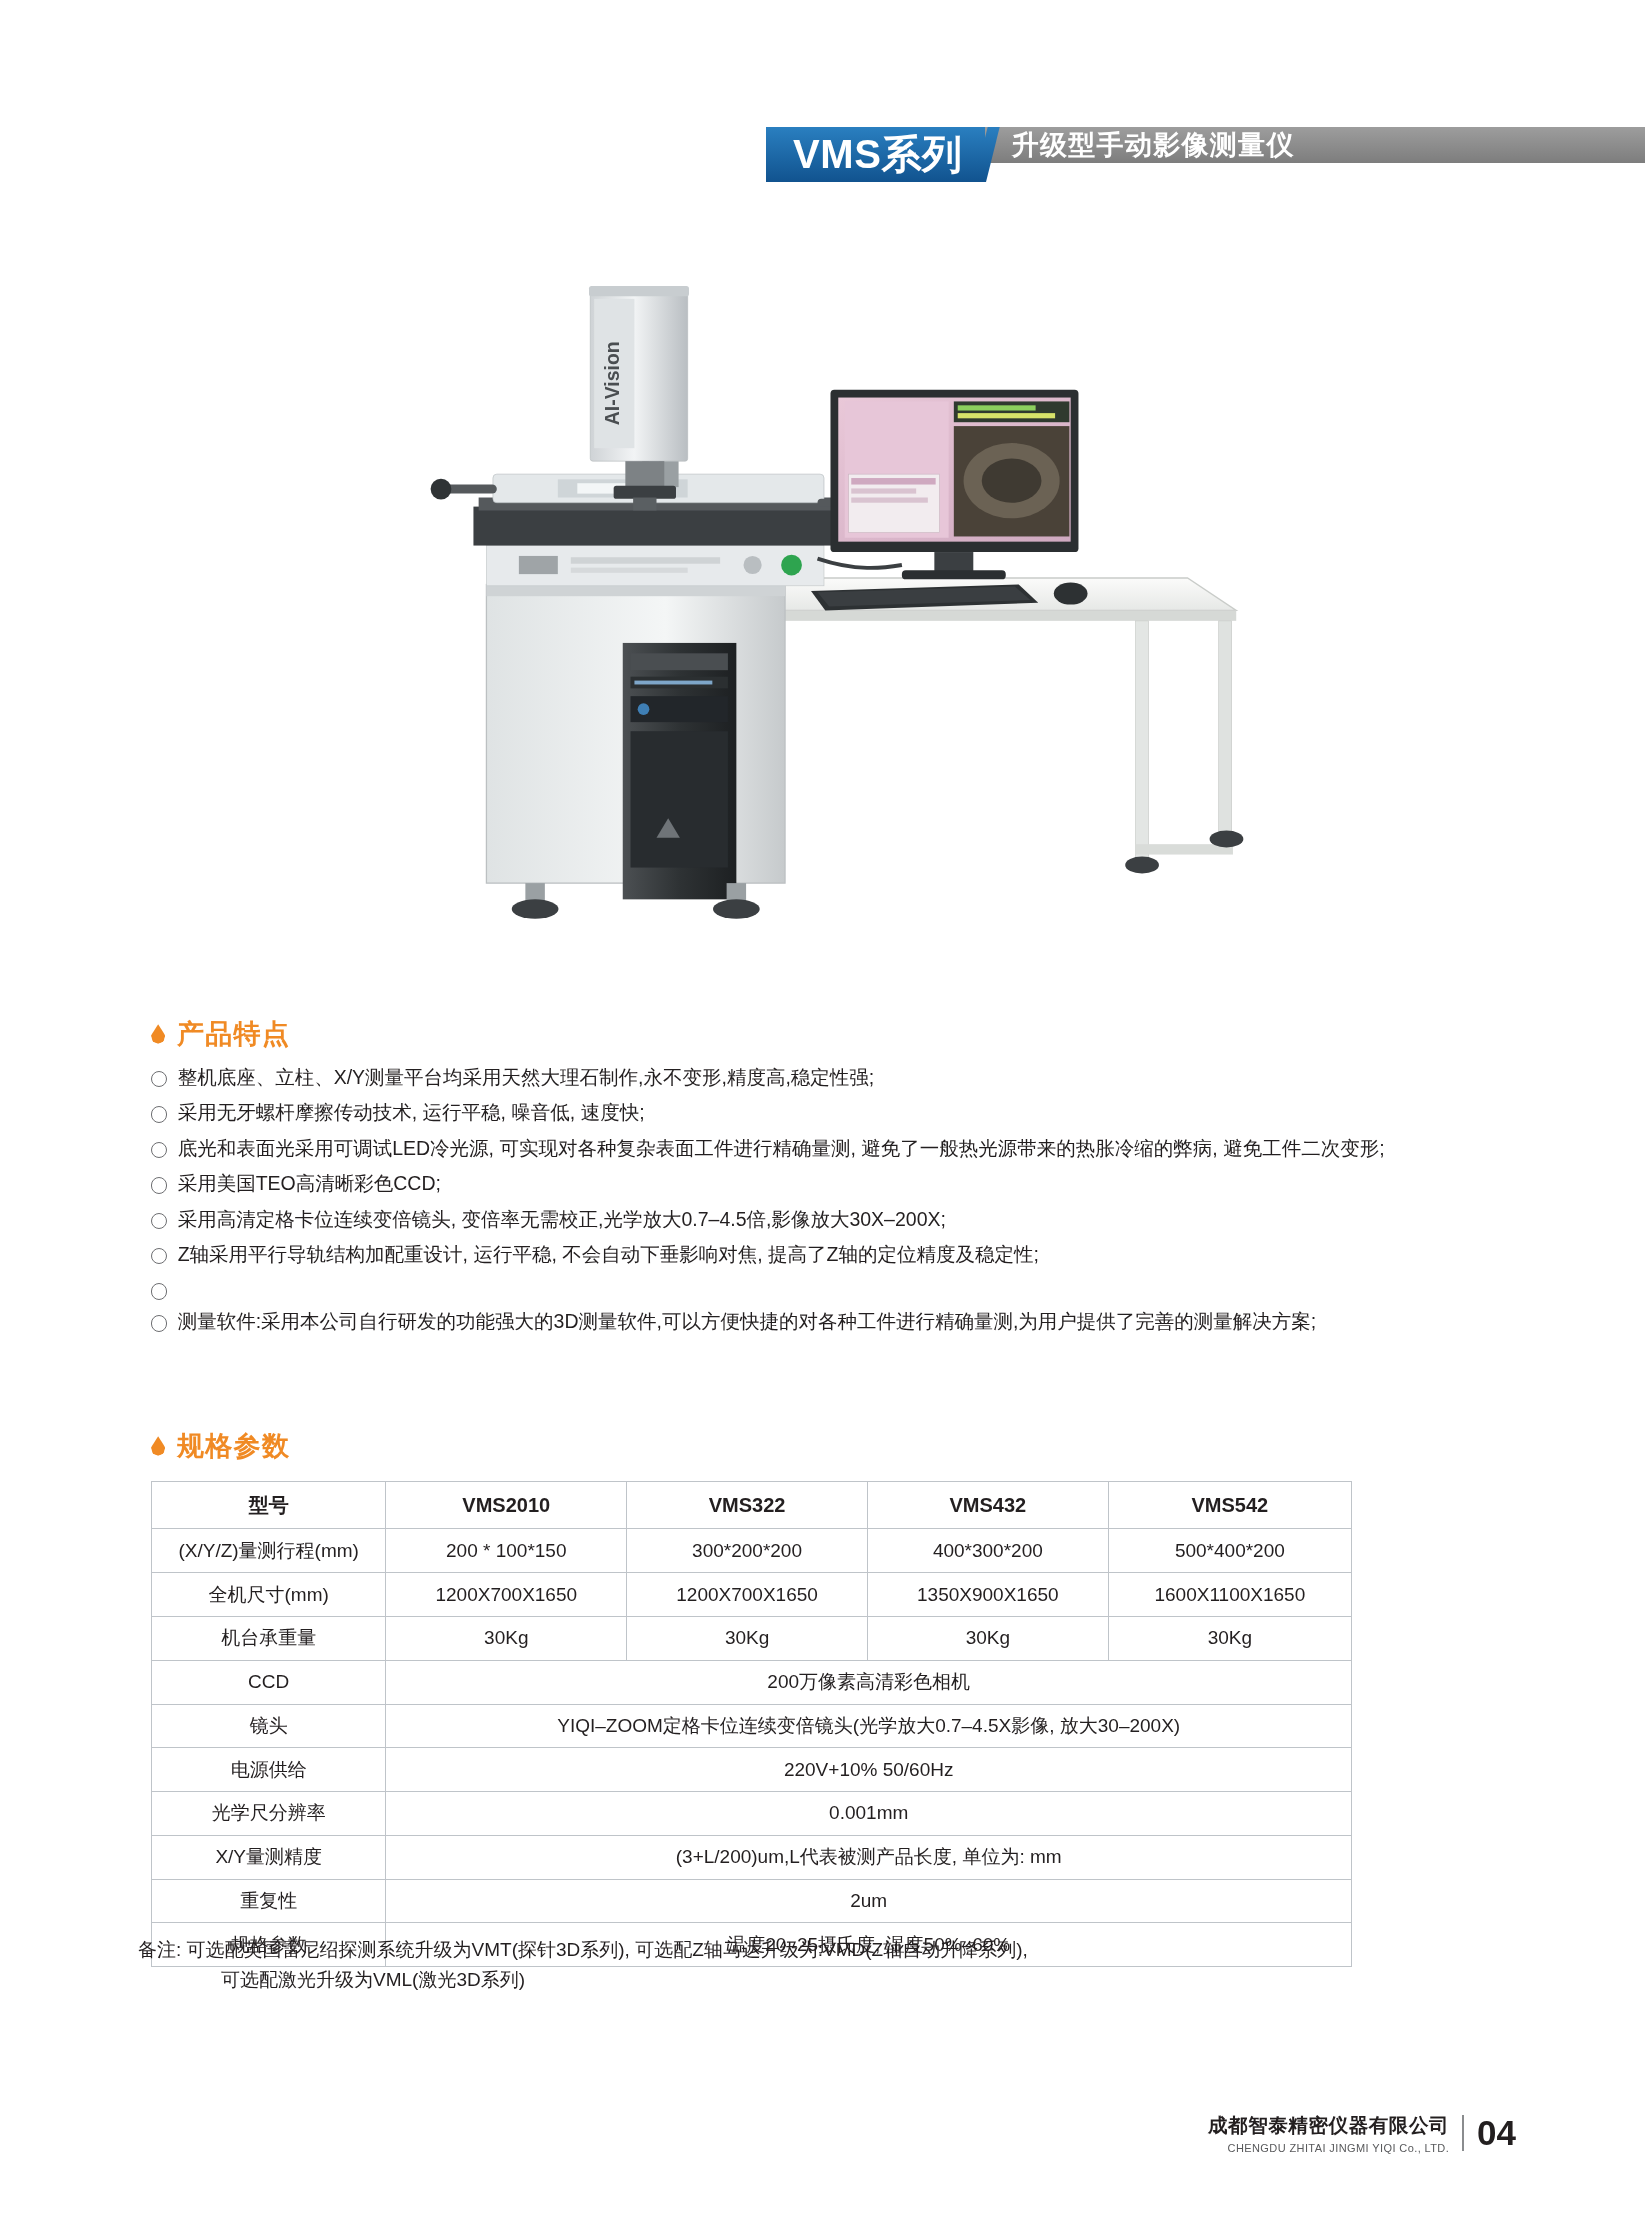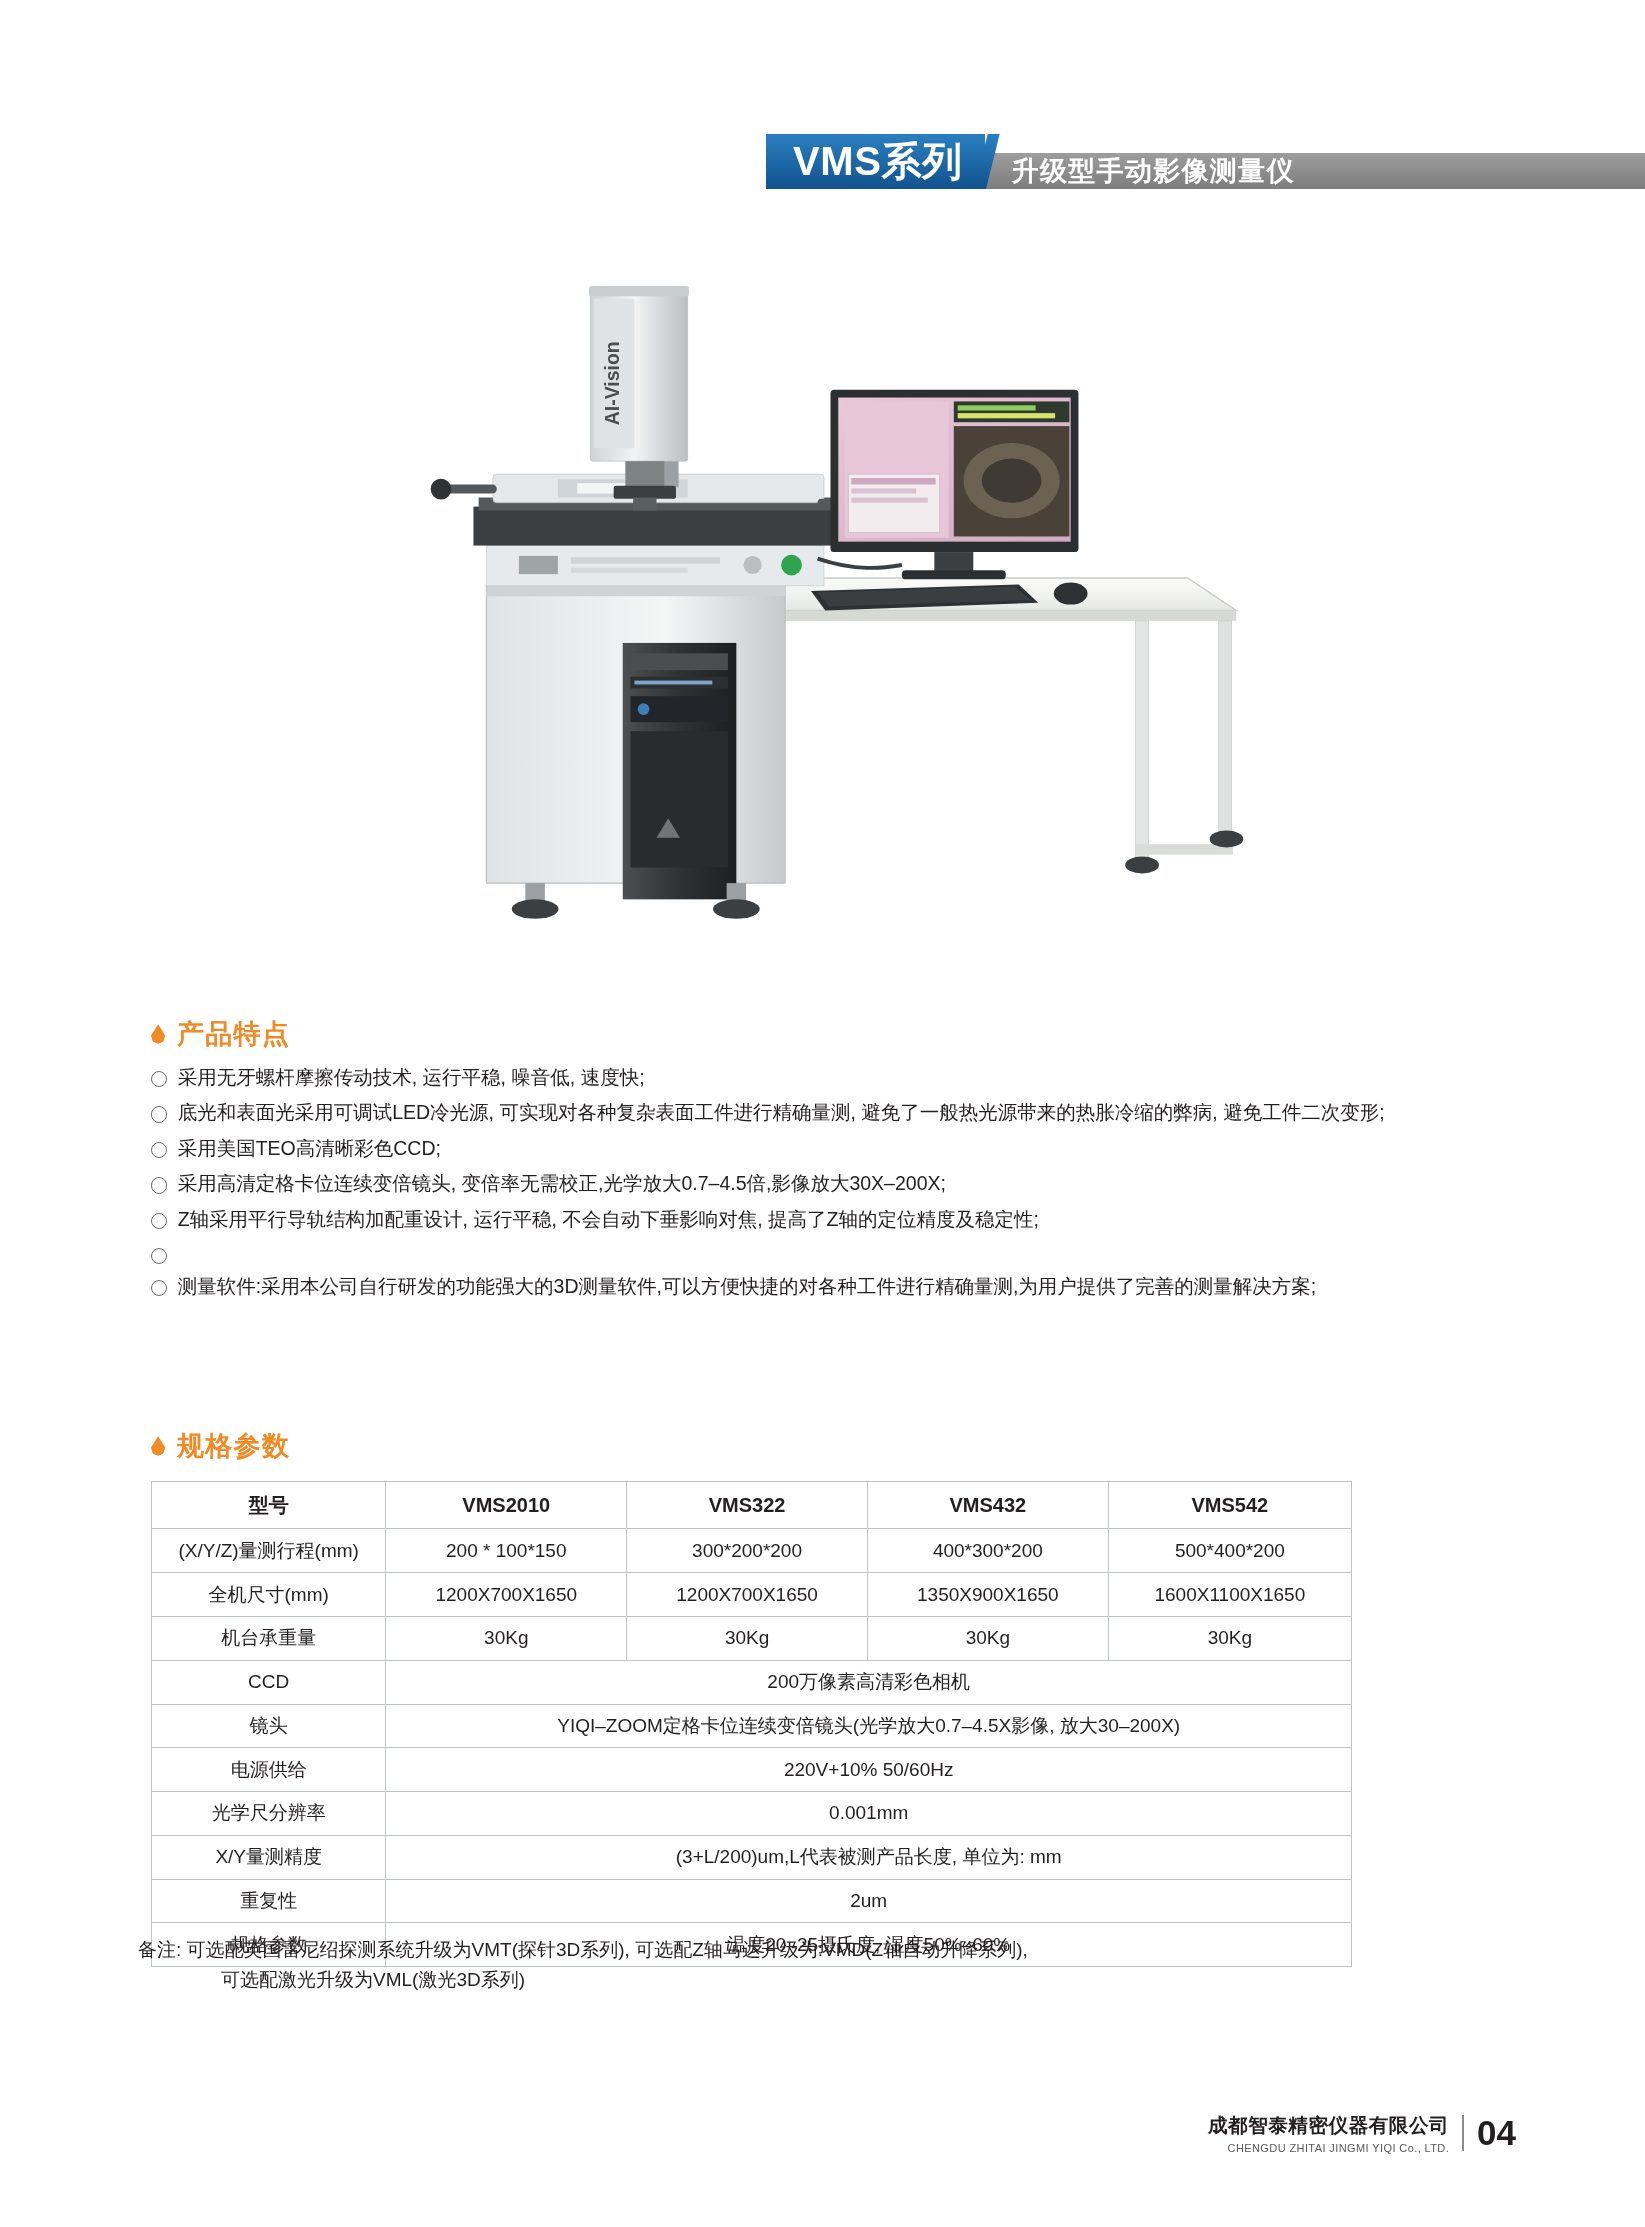--- a/index.html
+++ b/index.html
@@ -17,21 +17,21 @@
   }
 
   
   .banner {
     position: absolute;
     top: 127px;
     left: 766px;
     width: 880px;
     height: 62px;
     display: flex;
-    align-items: flex-end;
+    align-items: flex-start;
   }
   .banner-left {
     background: #1b6fb5;
     background: linear-gradient(180deg,#2a7fc0 0%,#11538f 100%);
     display: flex;
     align-items: center;
     justify-content: center;
     padding: 0 22px 0 27px;
     position: relative;
   }
@@ -327,20 +327,24 @@
 </div>
 
 <div class="section-head" id="head-features">
   <div class="drop"></div>
   <div class="title">产品特点</div>
 </div>
 
 <div class="features">
   <div class="feature-row">
     <div class="feature-bullet"></div>
+    <div class="feature-text">整机底座、立柱、X/Y测量平台均采用天然大理石制作,永不变形,精度高,稳定性强;</div>
+  </div>
+  <div class="feature-row">
+    <div class="feature-bullet"></div>
     <div class="feature-text">采用无牙螺杆摩擦传动技术, 运行平稳, 噪音低, 速度快;</div>
   </div>
   <div class="feature-row">
     <div class="feature-bullet"></div>
     <div class="feature-text">底光和表面光采用可调试LED冷光源, 可实现对各种复杂表面工件进行精确量测, 避免了一般热光源带来的热胀冷缩的弊病, 避免工件二次变形;</div>
   </div>
   <div class="feature-row">
     <div class="feature-bullet"></div>
     <div class="feature-text">采用美国TEO高清晰彩色CCD;</div>
   </div>

